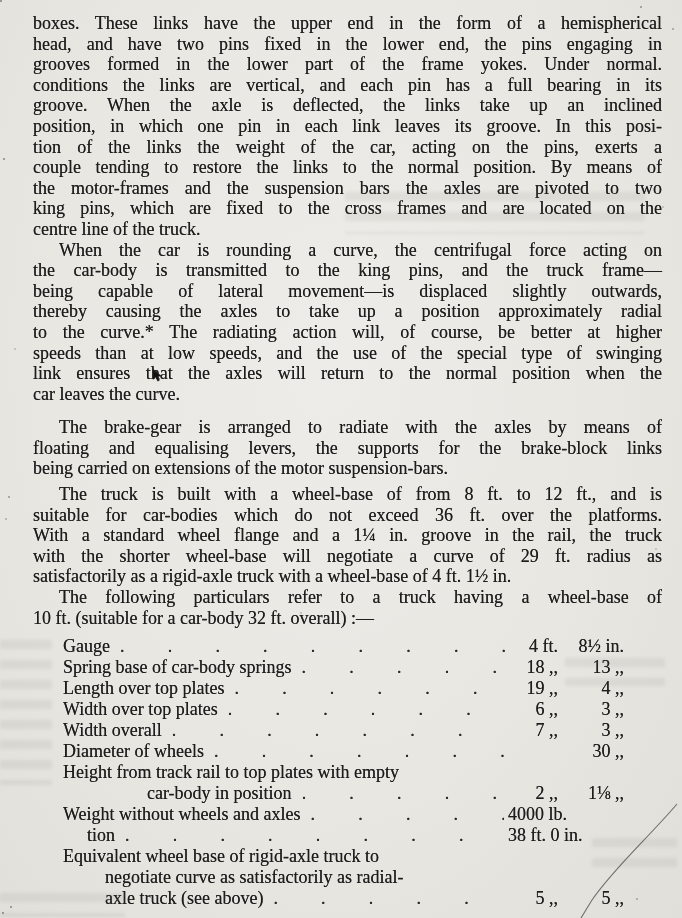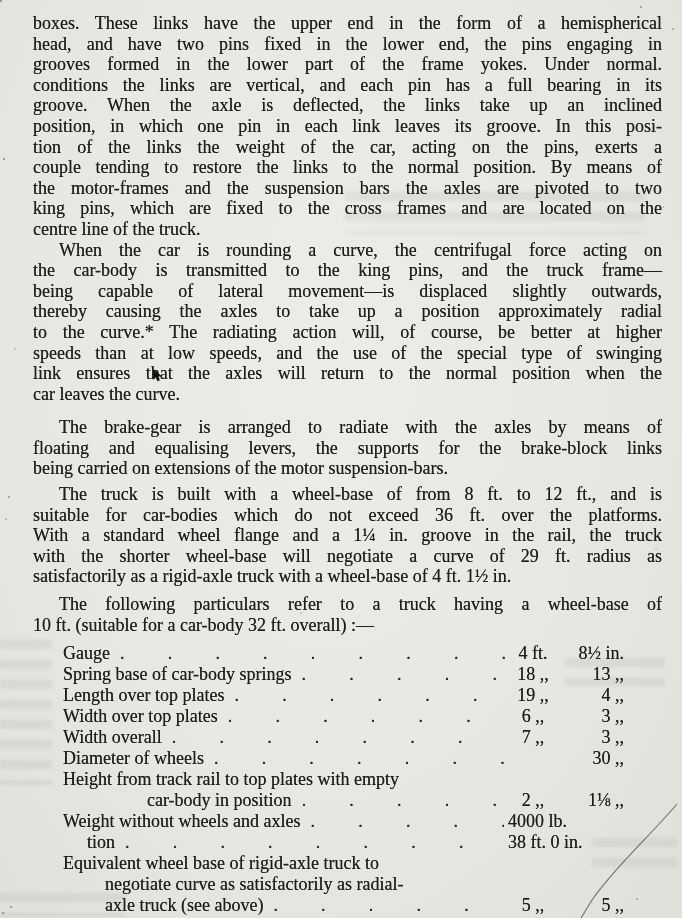--- a/index.html
+++ b/index.html
@@ -12,29 +12,29 @@
   .content{
     position:absolute;left:33px;right:20px;top:0;
     font-size:18px;line-height:20.6px;
     text-shadow:0 0 .5px rgba(25,25,25,.75);
   }
   .pl{white-space:nowrap;}
   .pl.j{white-space:normal;text-align:justify;text-align-last:justify;text-justify:inter-word;}
   .pl.ind{padding-left:26px;}
   .para{margin:0;}
   .p1{margin-top:13px;} .p2{margin-top:0px;} .p3{margin-top:13px;}
-  .p4{margin-top:5px;} .p5{margin-top:7px;}
+  .p4{margin-top:5px;} .p5{}
   .spec-table{margin-top:8px;padding-left:30px;padding-right:38px;line-height:21px;}
   .trow{display:flex;align-items:baseline;height:21px;}
   .tlabel{flex:0 0 auto;white-space:nowrap;}
   .ind-a{padding-left:24px;} .ind-b{padding-left:84px;} .ind-c{padding-left:42px;}
   .leader{flex:1 1 auto;overflow:hidden;white-space:nowrap;letter-spacing:2.4em;
           margin:0 2px 0 10px;color:#2a2a2a;}
   .spacer{flex:1 1 auto;}
-  .vft{flex:0 0 50px;text-align:center;white-space:nowrap;}
+  .vft{flex:0 0 50px;text-align:right;white-space:nowrap;}
   .vin{flex:0 0 66px;text-align:right;white-space:nowrap;}
   .vsingle{flex:0 0 116px;text-align:left;padding-left:2px;white-space:nowrap;}
   .overlay{position:absolute;left:0;top:0;width:682px;height:918px;pointer-events:none;}
   .bleed{position:absolute;filter:blur(1.6px);opacity:.5;
          background:repeating-linear-gradient(to bottom, rgba(110,108,100,.20) 0 9px, rgba(0,0,0,0) 9px 20px);}
   .speck1{position:absolute;width:2px;height:2px;border-radius:50%;background:rgba(45,45,45,.55);
     box-shadow:3px 158px 0 rgba(40,40,40,.5), 640px 6px 0 rgba(40,40,40,.45),
       672px 28px 0 rgba(50,50,50,.4), 8px 496px 0 rgba(50,50,50,.45),
       5px 518px 0 rgba(60,60,60,.35), 10px 906px 0 rgba(40,40,40,.5),
       2px 912px 0 rgba(40,40,40,.5), 636px 898px 0 rgba(60,60,60,.4),

